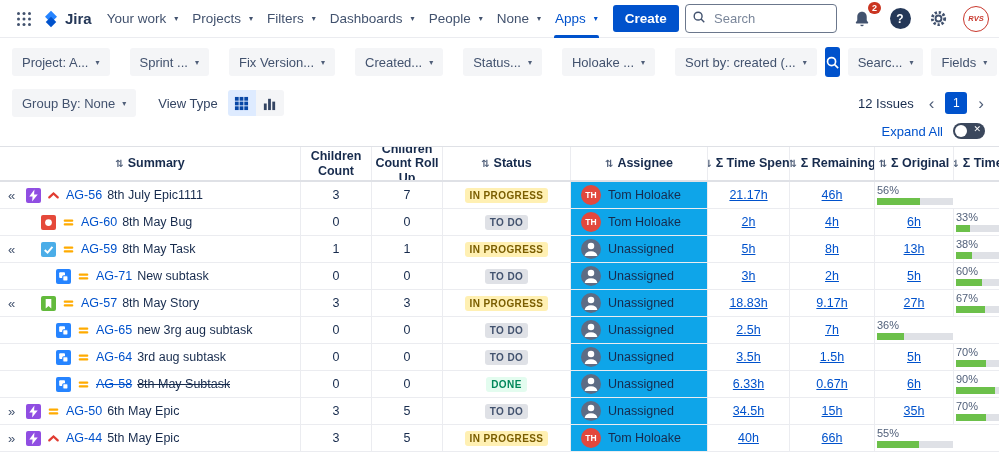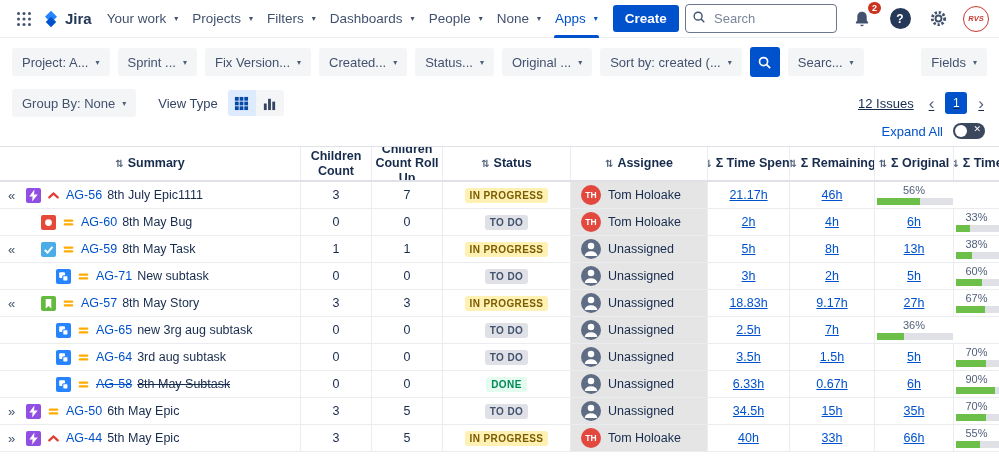--- a/index.html
+++ b/index.html
@@ -51,21 +51,21 @@
 
   
   .toolbar2 { display: flex; align-items: center; padding: 3px 12px 5px; }
   .viewtype-label { margin-left: 22px; margin-right: 10px; font-size: 13px; color: #344563; }
   .view-group { display: flex; }
   .view-btn { width: 28px; height: 26px; display: flex; align-items: center; justify-content: center;
     background: #F4F5F7; border: none; cursor: pointer; }
   .view-btn.selected { background: #DEEBFF; }
   .view-btn:first-child { border-radius: 3px 0 0 3px; }
   .view-btn:last-child { border-radius: 0 3px 3px 0; }
-  .tb-right { margin-left: auto; display: flex; align-items: center; gap: 8px; text-decoration: underline; }
+  .tb-right { margin-left: auto; display: flex; align-items: center; gap: 8px; }
   .issues-count { font-size: 13px; color: #172B4D; margin-right: 4px; }
   .page-arrow { font-size: 17px; color: #505F79; cursor: pointer; padding: 0 3px; line-height: 1; }
   .page-num { width: 22px; height: 22px; background: var(--accent); color: #fff; font-size: 12px;
     display: flex; align-items: center; justify-content: center; border-radius: 3px; cursor: pointer; }
 
   
   .expandrow { display: flex; align-items: center; justify-content: flex-end; gap: 10px;
     padding: 0 14px 6px; height: 24px; }
   .expand-link { color: var(--accent); font-size: 13px; cursor: pointer; text-decoration: none; }
   .toggle { width: 32px; height: 16px; border-radius: 8px; background: #3B475C; position: relative;
@@ -104,32 +104,32 @@
   .pr-high .g-high { display: block; } .pr-high path { stroke: var(--priority-high); }
   .pr-medium .g-med { display: block; } .pr-medium path { stroke: var(--priority-medium); }
   .issue-key { color: var(--link); text-decoration: none; cursor: pointer; flex: none; }
   .summary-text { color: #172B4D; overflow: hidden; text-overflow: ellipsis; }
   .struck { text-decoration: line-through; }
   .status-badge { font-size: 10px; font-weight: bold; letter-spacing: .4px; padding: 2px 5px;
     border-radius: 3px; white-space: nowrap; }
   .st-todo { background: var(--status-todo-bg); color: var(--status-todo-text); }
   .st-inprogress { background: var(--status-inprogress-bg); color: var(--status-inprogress-text); }
   .st-done { background: var(--status-done-bg); color: var(--status-done-text); }
-  .c-assignee { justify-content: flex-start; gap: 7px; padding-left: 10px; background: #e5e5e5; }
+  .c-assignee { justify-content: flex-start; gap: 7px; padding-left: 10px; background: #0ea5e9; }
   .avatar { width: 20px; height: 20px; border-radius: 50%; flex: none; display: inline-flex;
     align-items: center; justify-content: center; overflow: hidden; }
   .avatar .av-initials { display: none; color: #fff; font-size: 8.5px; font-weight: bold; }
   .avatar .person { display: none; width: 20px; height: 20px; }
   .av-user { background: var(--avatar-red); } .av-user .av-initials { display: block; }
   .av-none { background: var(--avatar-unassigned); } .av-none .person { display: block; }
   .assignee-name { font-size: 12.5px; color: #172B4D; white-space: nowrap; }
   .time-link { color: var(--link); text-decoration: underline; cursor: pointer; font-size: 12.5px; }
   .c-percent { flex-direction: column; align-items: stretch; justify-content: flex-end;
     padding: 2px 0 3px 2px; gap: 2px; }
-  .pct-label { font-size: 11px; color: #505F79; text-align: center; padding-right: 2px; line-height: 1.1; }
+  .pct-label { font-size: 11px; color: #505F79; text-align: left; padding-right: 2px; line-height: 1.1; }
   .pct-bar { height: 8px; background: #DFE1E6; overflow: hidden; }
   .pct-fill { display: block; height: 100%; background: var(--progress-green); }
 </style>
 </head>
 <body>
 
 <header class="topnav">
   <div class="appswitcher">
     <svg width="16" height="16" viewBox="0 0 16 16">
       <g fill="#42526E">
@@ -214,21 +214,21 @@
       <svg width="19" height="19" viewBox="0 0 20 20">
         <circle cx="10" cy="10" r="6.5" fill="none" stroke="#42526E" stroke-width="3" stroke-dasharray="2.4 1.9"></circle>
         <circle cx="10" cy="10" r="3.1" fill="none" stroke="#42526E" stroke-width="2"></circle>
       </svg>
     </div>
     <div class="nav-avatar">RVS</div>
   </div>
 </header>
 
 <div class="filterbar">
-  <div class="filterbar" style="padding:0;gap:8px">
+  <div class="filterbar" style="padding:0;gap:20px">
   <button class="fbtn">
     <span class="fb-label">Project: A...</span>
     <span class="chev">▾</span>
   </button>
 
   <button class="fbtn">
     <span class="fb-label">Sprint ...</span>
     <span class="chev">▾</span>
   </button>
 
@@ -241,21 +241,21 @@
     <span class="fb-label">Created...</span>
     <span class="chev">▾</span>
   </button>
 
   <button class="fbtn">
     <span class="fb-label">Status...</span>
     <span class="chev">▾</span>
   </button>
 
   <button class="fbtn">
-    <span class="fb-label">Original ...</span>
+    <span class="fb-label">Holoake ...</span>
     <span class="chev">▾</span>
   </button>
 
   <button class="fbtn">
     <span class="fb-label">Sort by: created (...</span>
     <span class="chev">▾</span>
   </button>
 </div>
   <button class="blue-search-btn">
     <svg width="15" height="15" viewBox="0 0 16 16">
@@ -830,23 +830,20 @@
       <span class="avatar av-user">
         <span class="av-initials">TH</span>
 
       </span>
       <span class="assignee-name">Tom Holoake</span>
     </div>
     <div class="cell">
       <a class="time-link t-spent">40h</a>
     </div>
     <div class="cell">
-      <a class="time-link t-remaining">33h</a>
-    </div>
-    <div class="cell">
       <a class="time-link t-original">66h</a>
     </div>
     <div class="cell c-percent">
       <span class="pct-label">55%</span>
       <span class="pct-bar">
         <span class="pct-fill" style="width: 55%;"></span>
       </span>
     </div>
   </div>
 </div>

